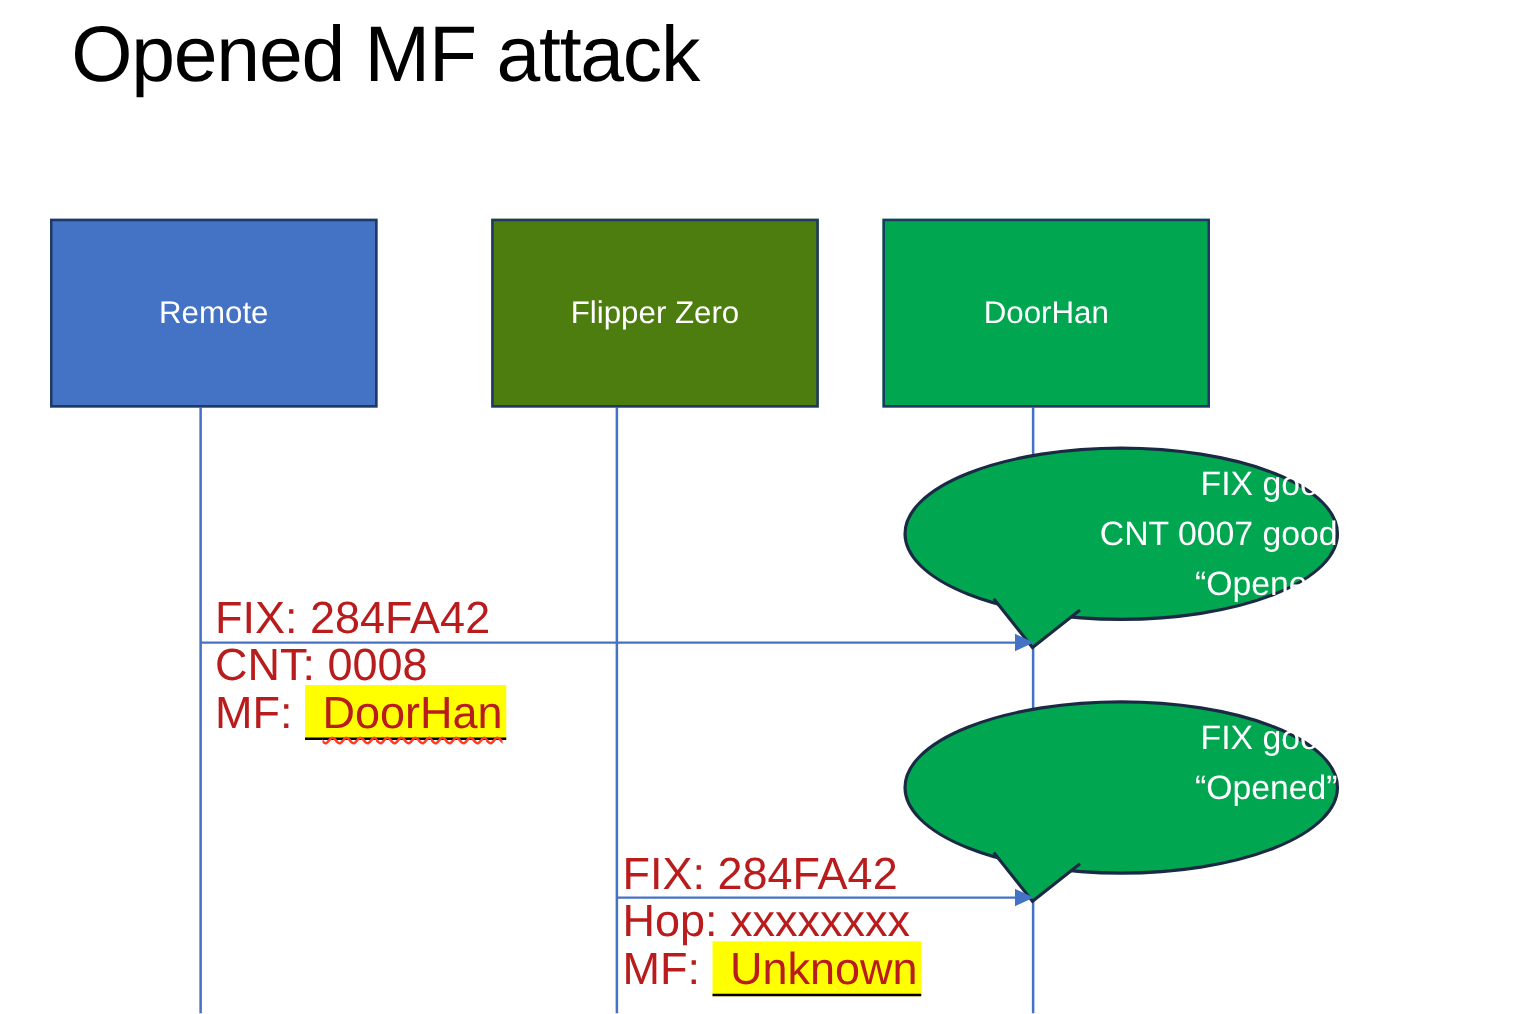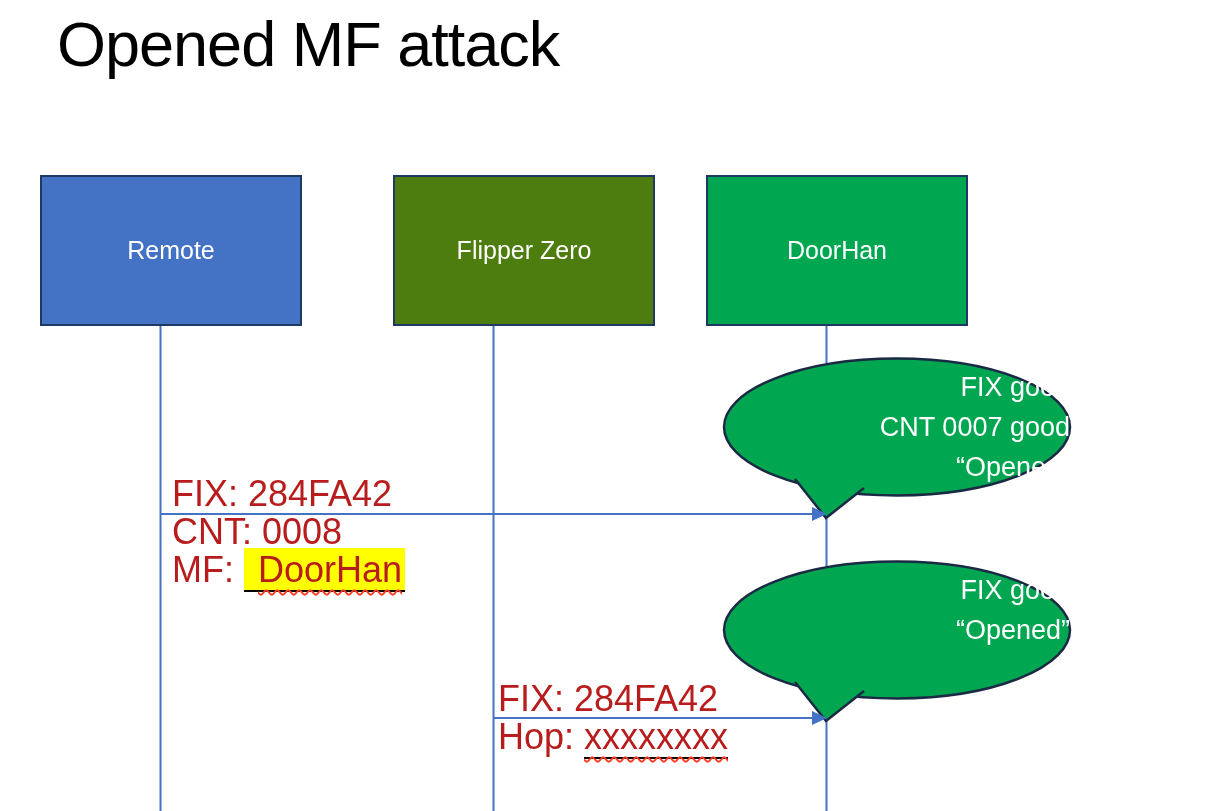--- a/index.html
+++ b/index.html
@@ -139,20 +139,23 @@
     </div>
   </div>
 
   <div class="msg-block msg-2">
     <div>
       <span>FIX: 284FA42</span>
     </div>
     <div>
       <span>Hop: </span><span class="u-solid squiggle">xxxxxxxx</span>
     </div>
+    <div>
+      <span>MF: </span><span class="hl u-solid">Unknown</span>
+    </div>
   </div>
 
   <div class="bubble-text bubble-text-1">
     <div>FIX good</div>
     <div>CNT 0007 good</div>
     <div>“Opened”</div>
   </div>
 
   <div class="bubble-text bubble-text-2">
     <div>FIX good</div>

